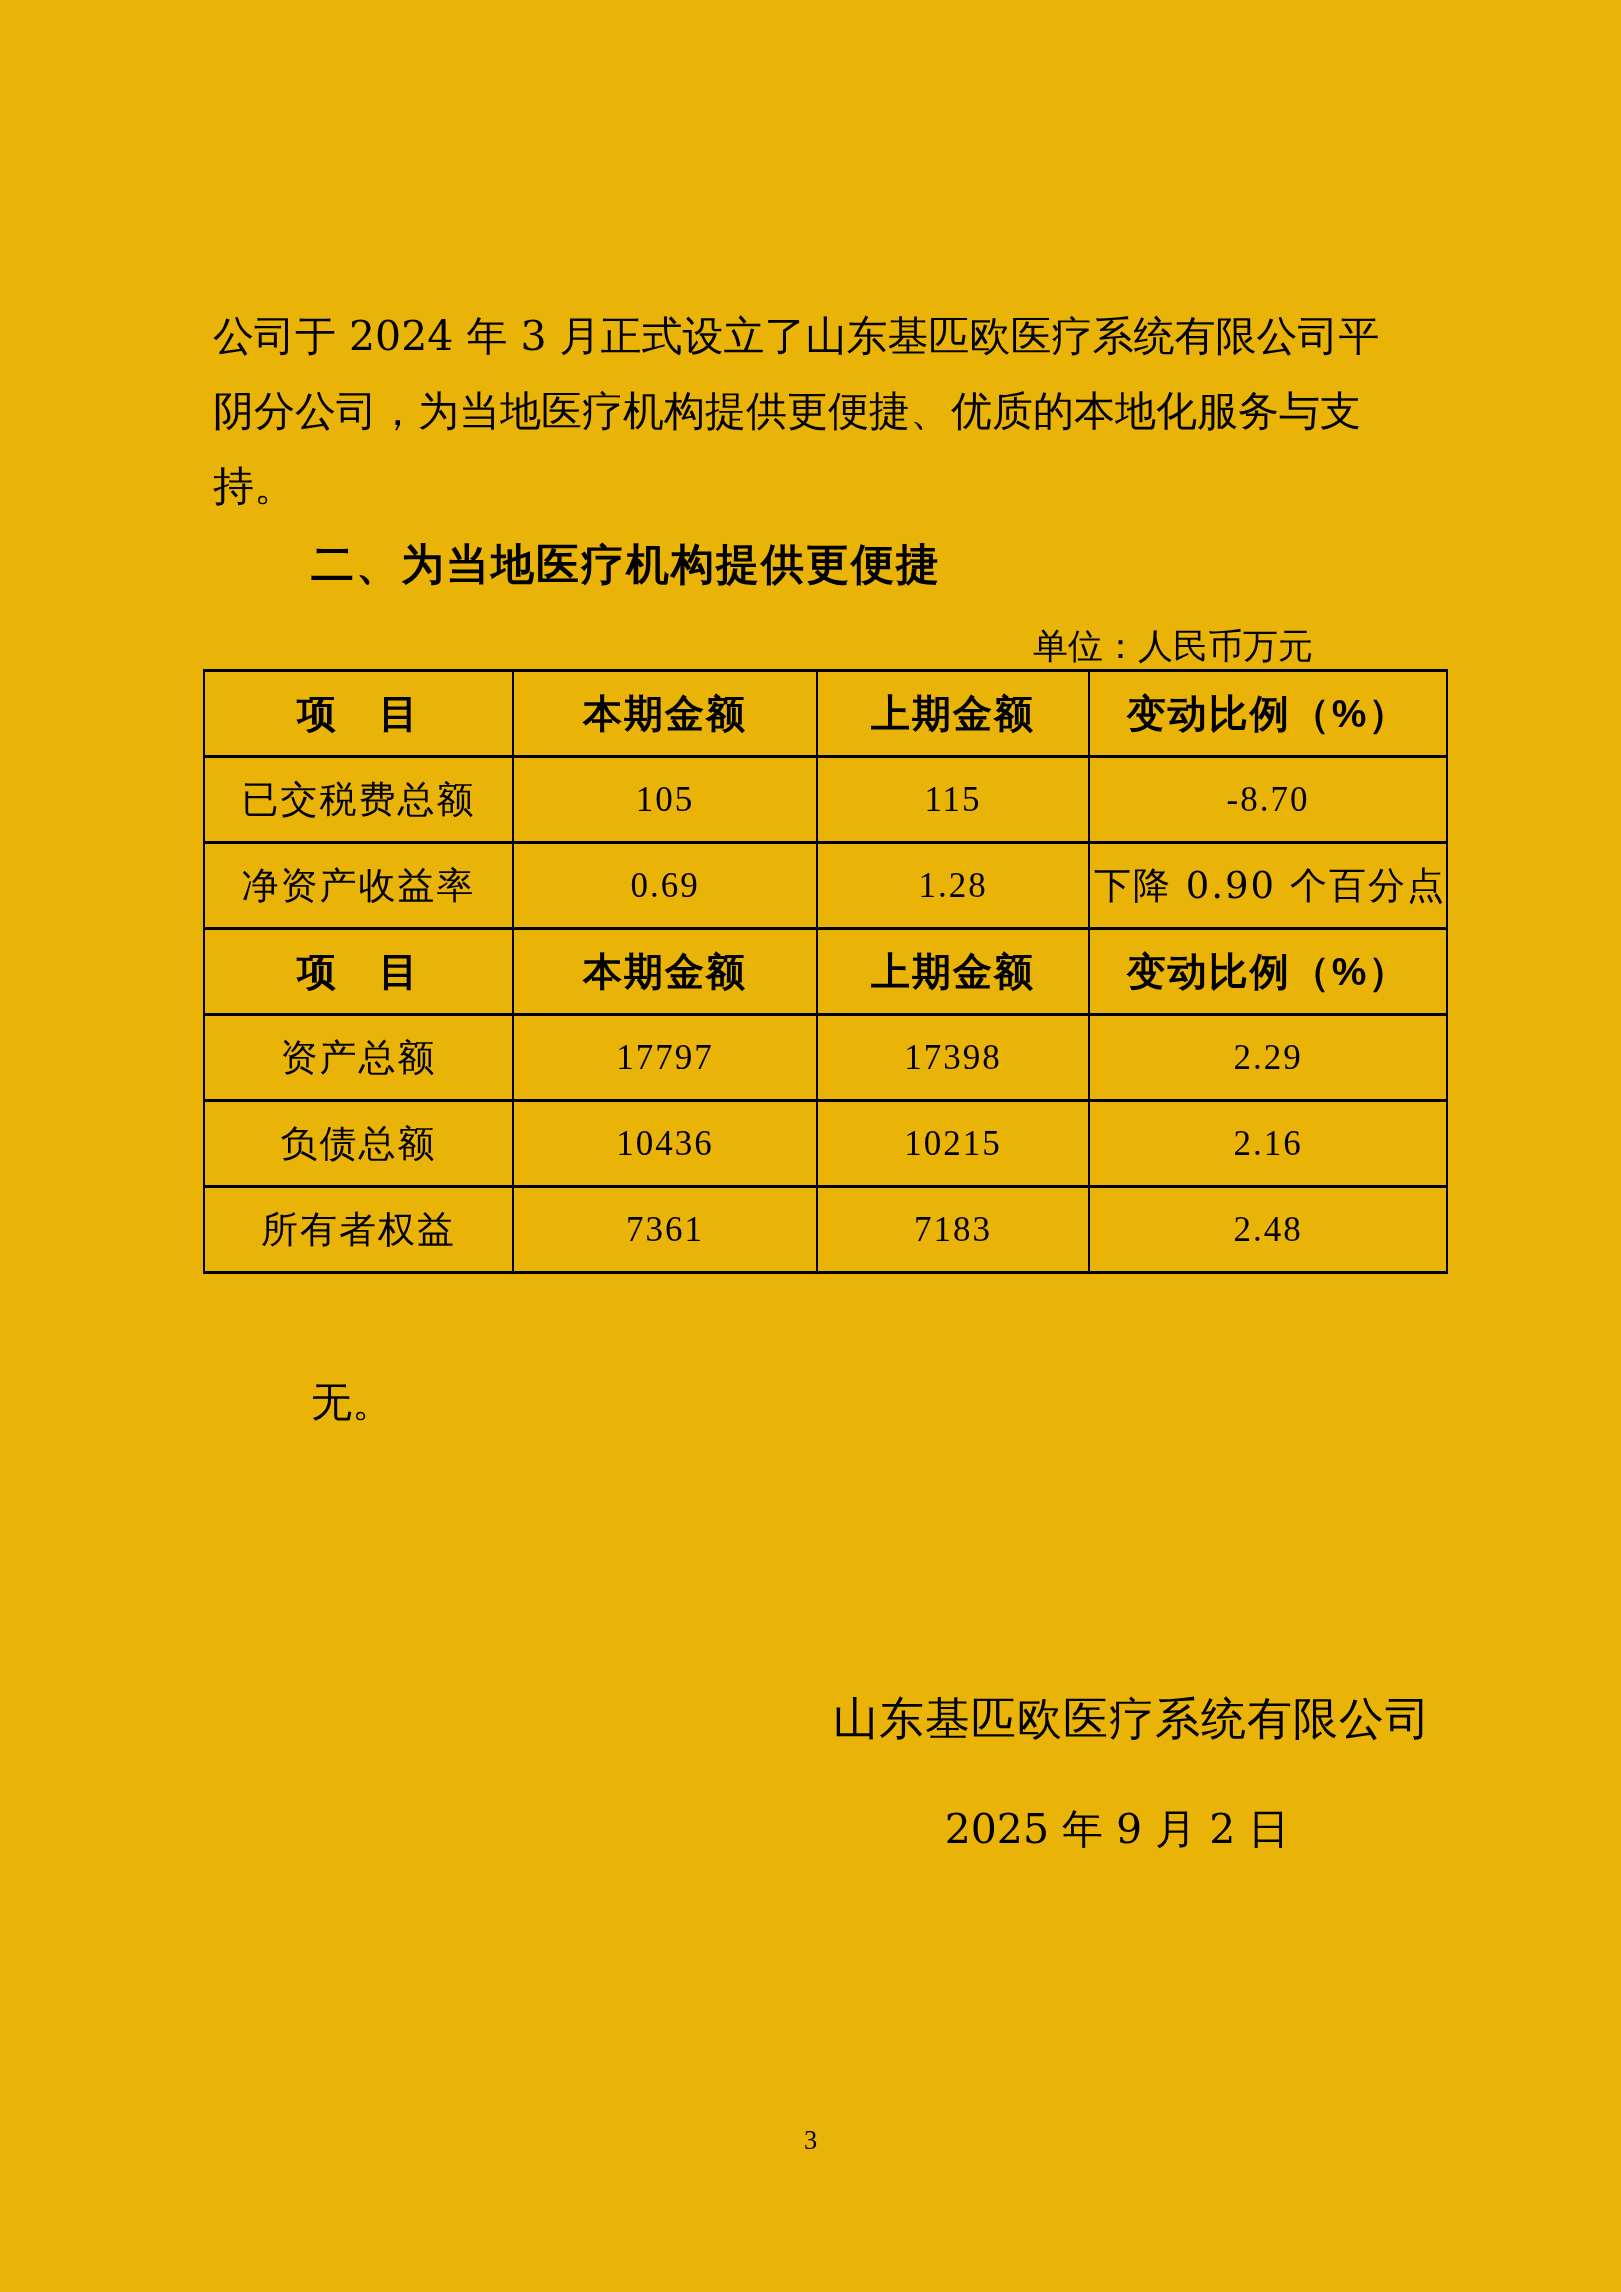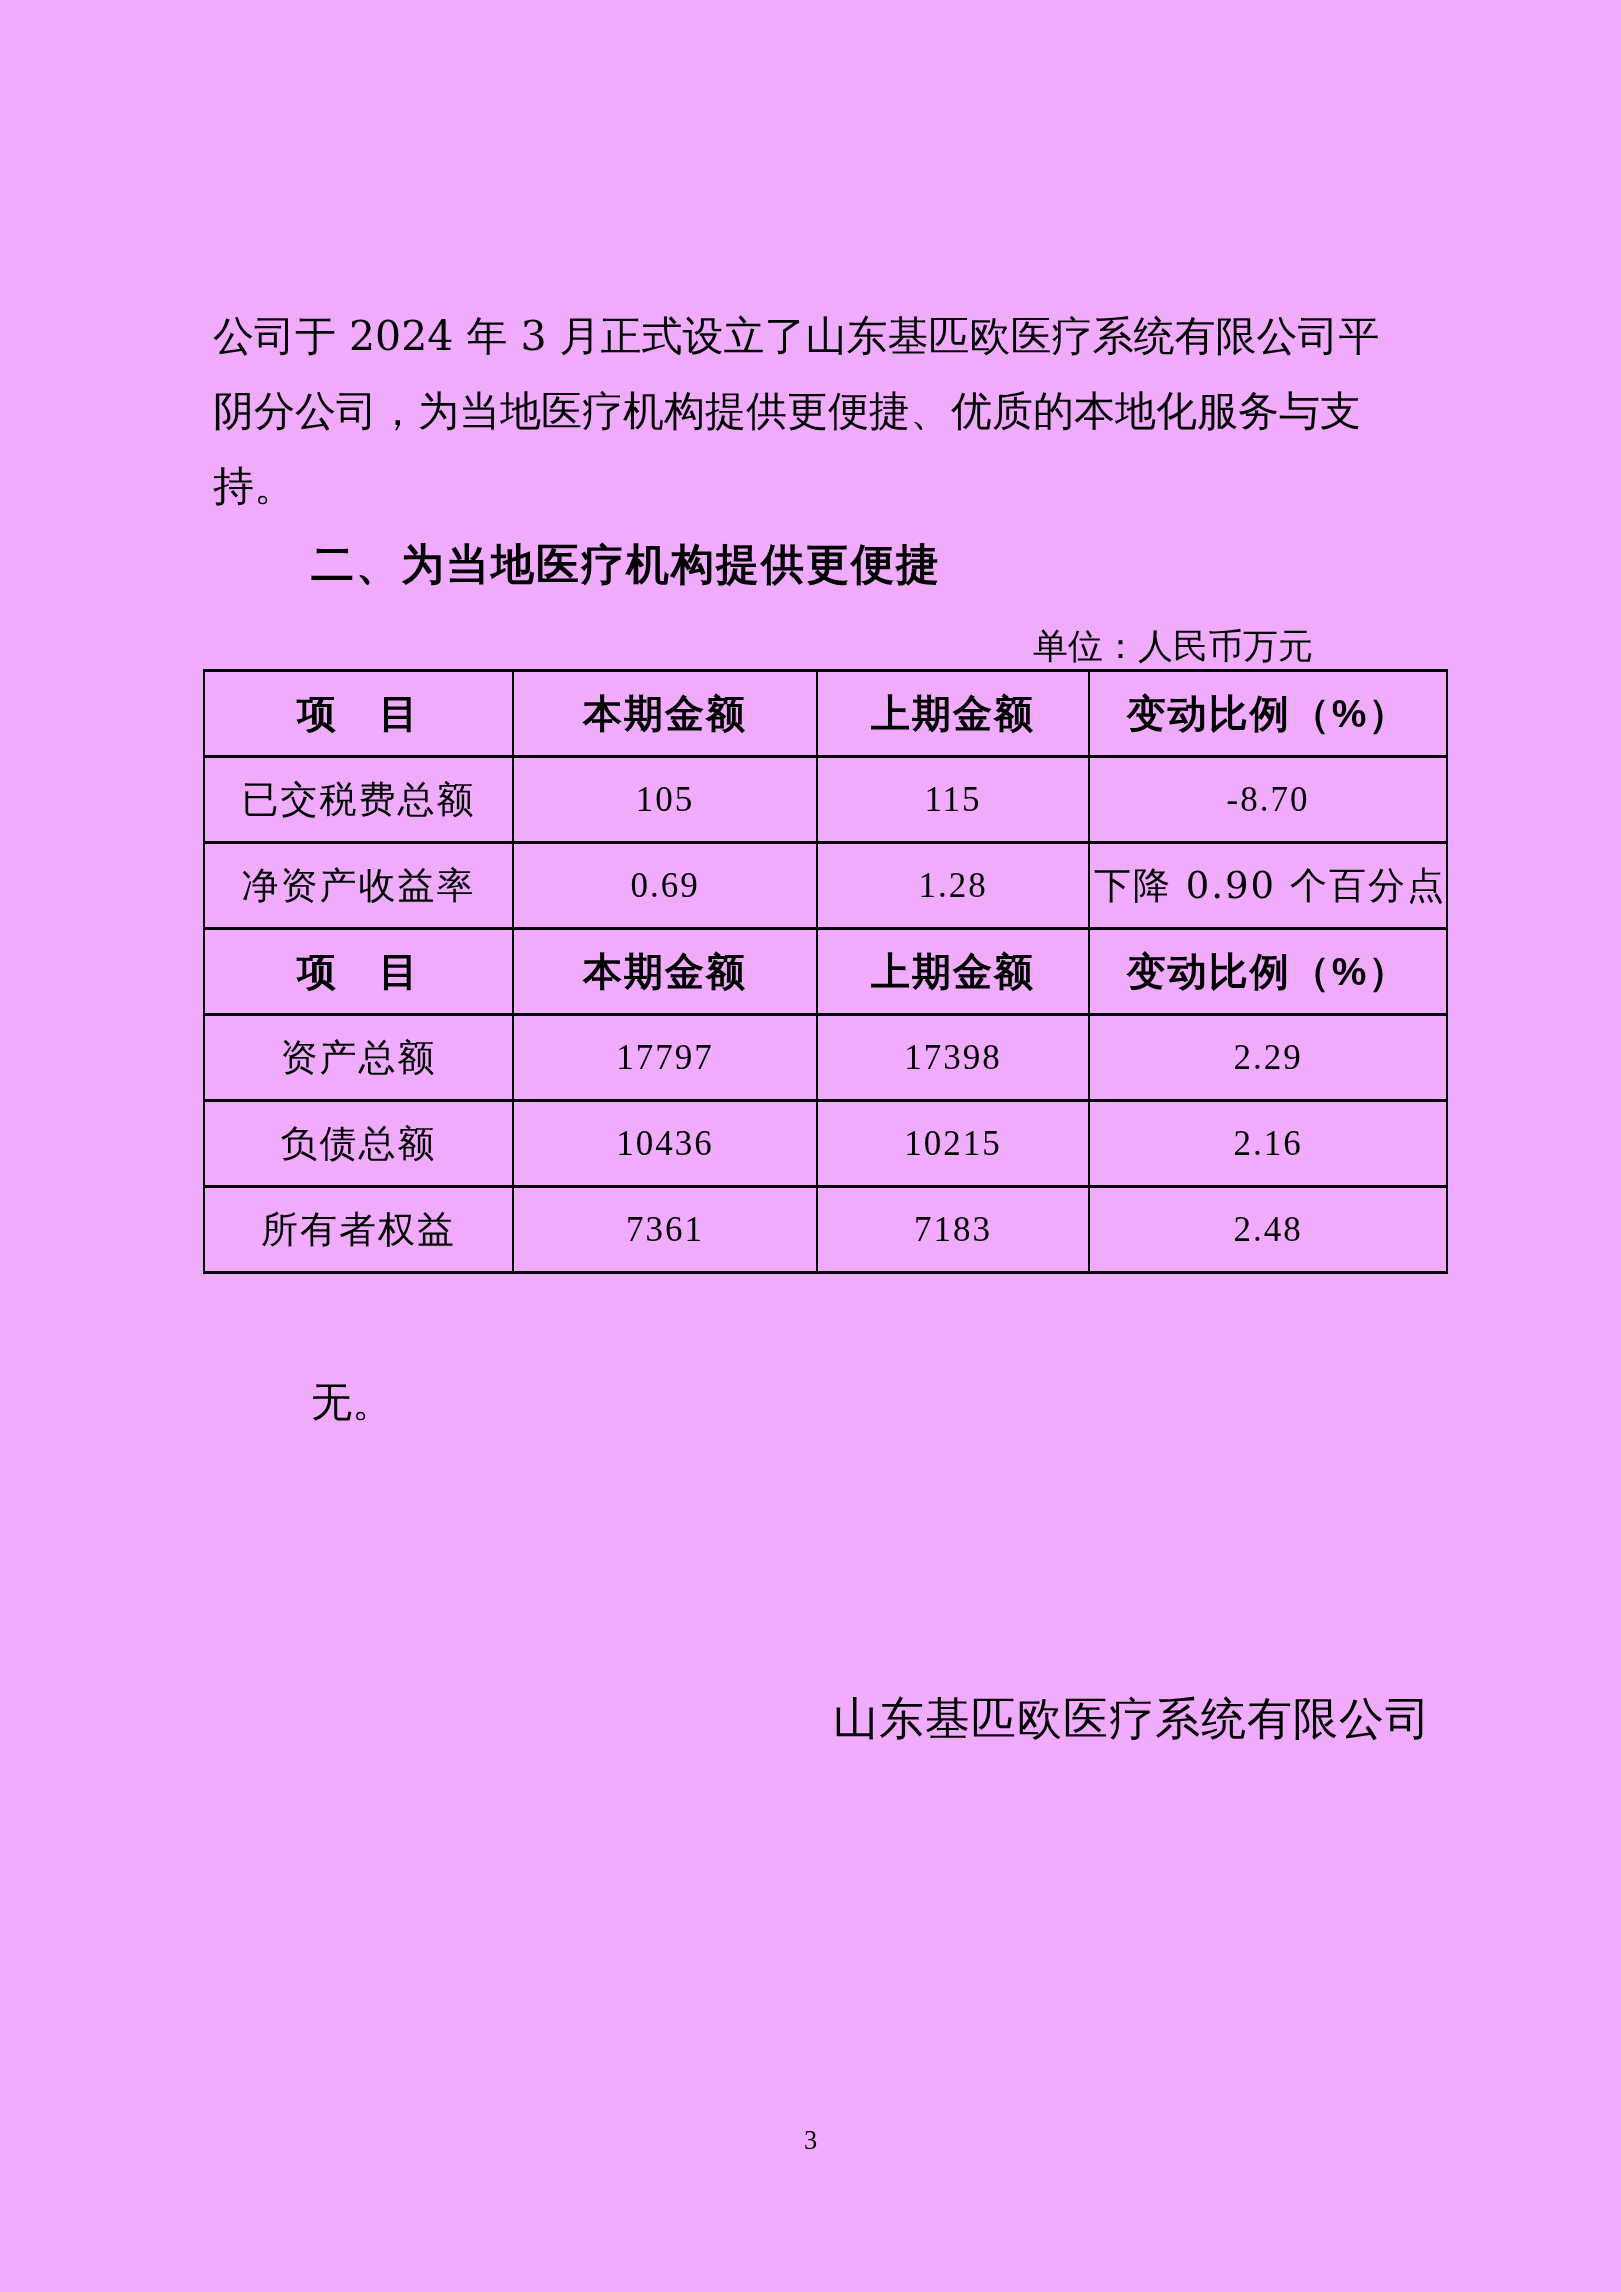--- a/index.html
+++ b/index.html
@@ -1,20 +1,20 @@
 <!DOCTYPE html>
 <html><head>
 <meta charset="utf-8">
 <style>
   html, body { margin: 0; padding: 0; background: #ffffff; }
   .page {
     position: relative;
     width: 1621px;
     height: 2293px;
-    background: #f0abfc;
+    background: #eab308;
     color: #000000;
     font-family: "DejaVu Serif", serif;
     overflow: hidden;
   }
   .paragraph {
     position: absolute;
     left: 213px;
     top: 299px;
     width: 1215px;
     font-size: 41px;
@@ -182,18 +182,19 @@
         <td class="cell-num">2.48</td>
       </tr>
     </tbody>
   </table>
 
 
   <div class="none-text">无。</div>
 
   <div class="signature">
     <div class="sig-company">山东基匹欧医疗系统有限公司</div>
+    <div class="sig-date">2025 年 9 月 2 日</div>
   </div>
 
   <div class="page-number">3</div>
 
 </div>
 
 
 </body></html>

